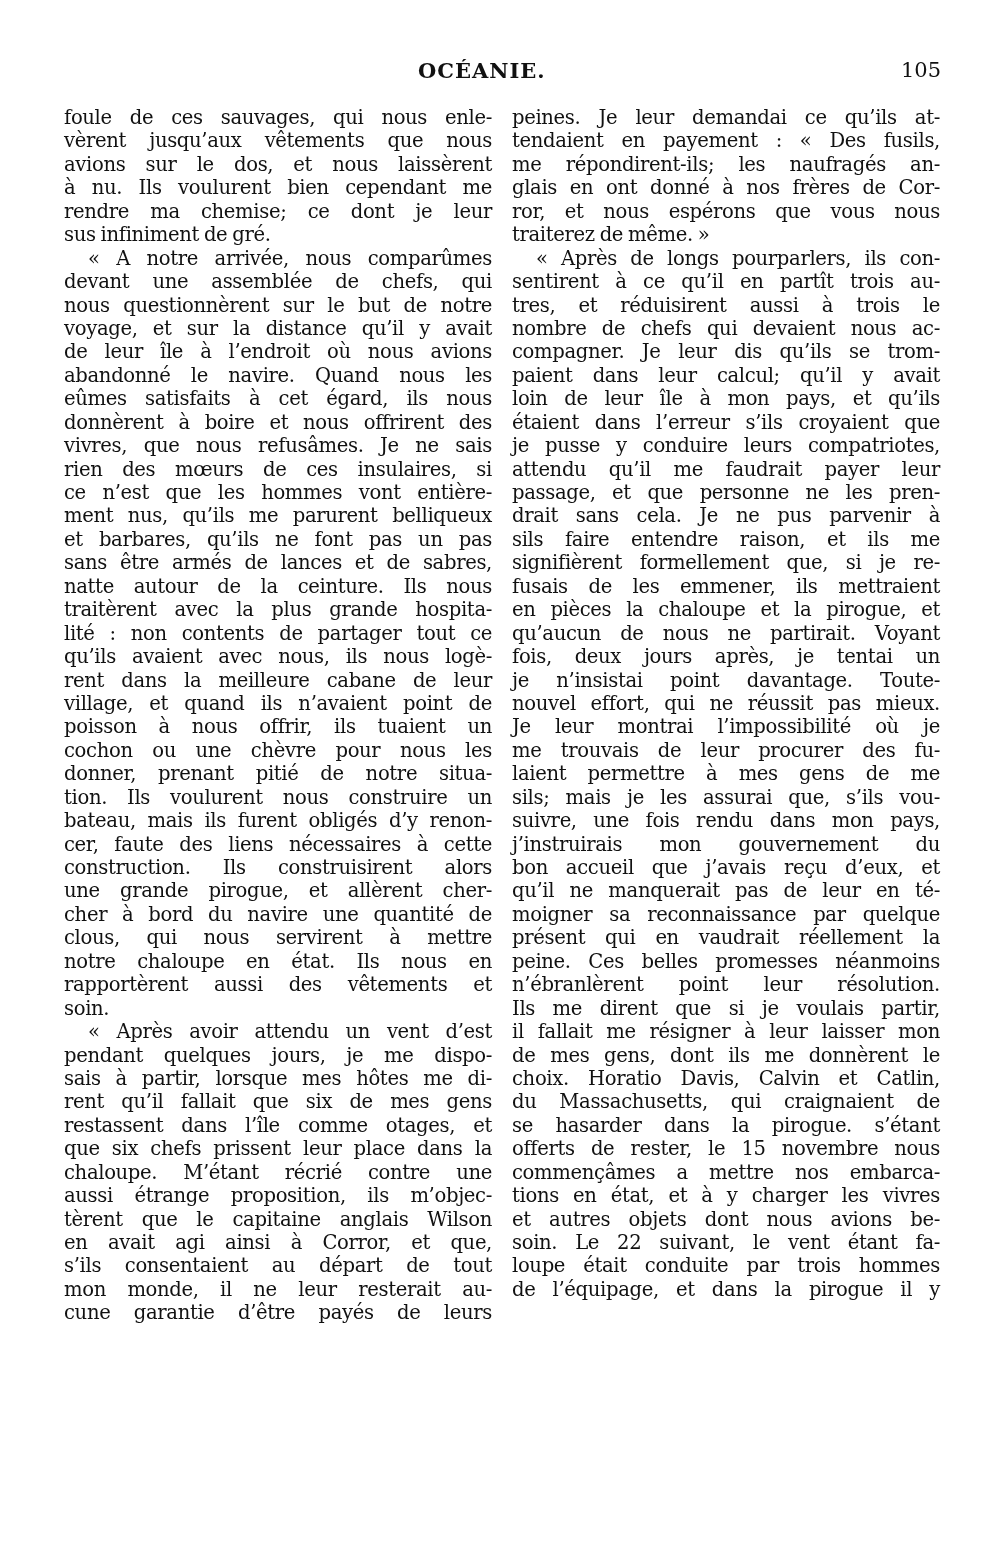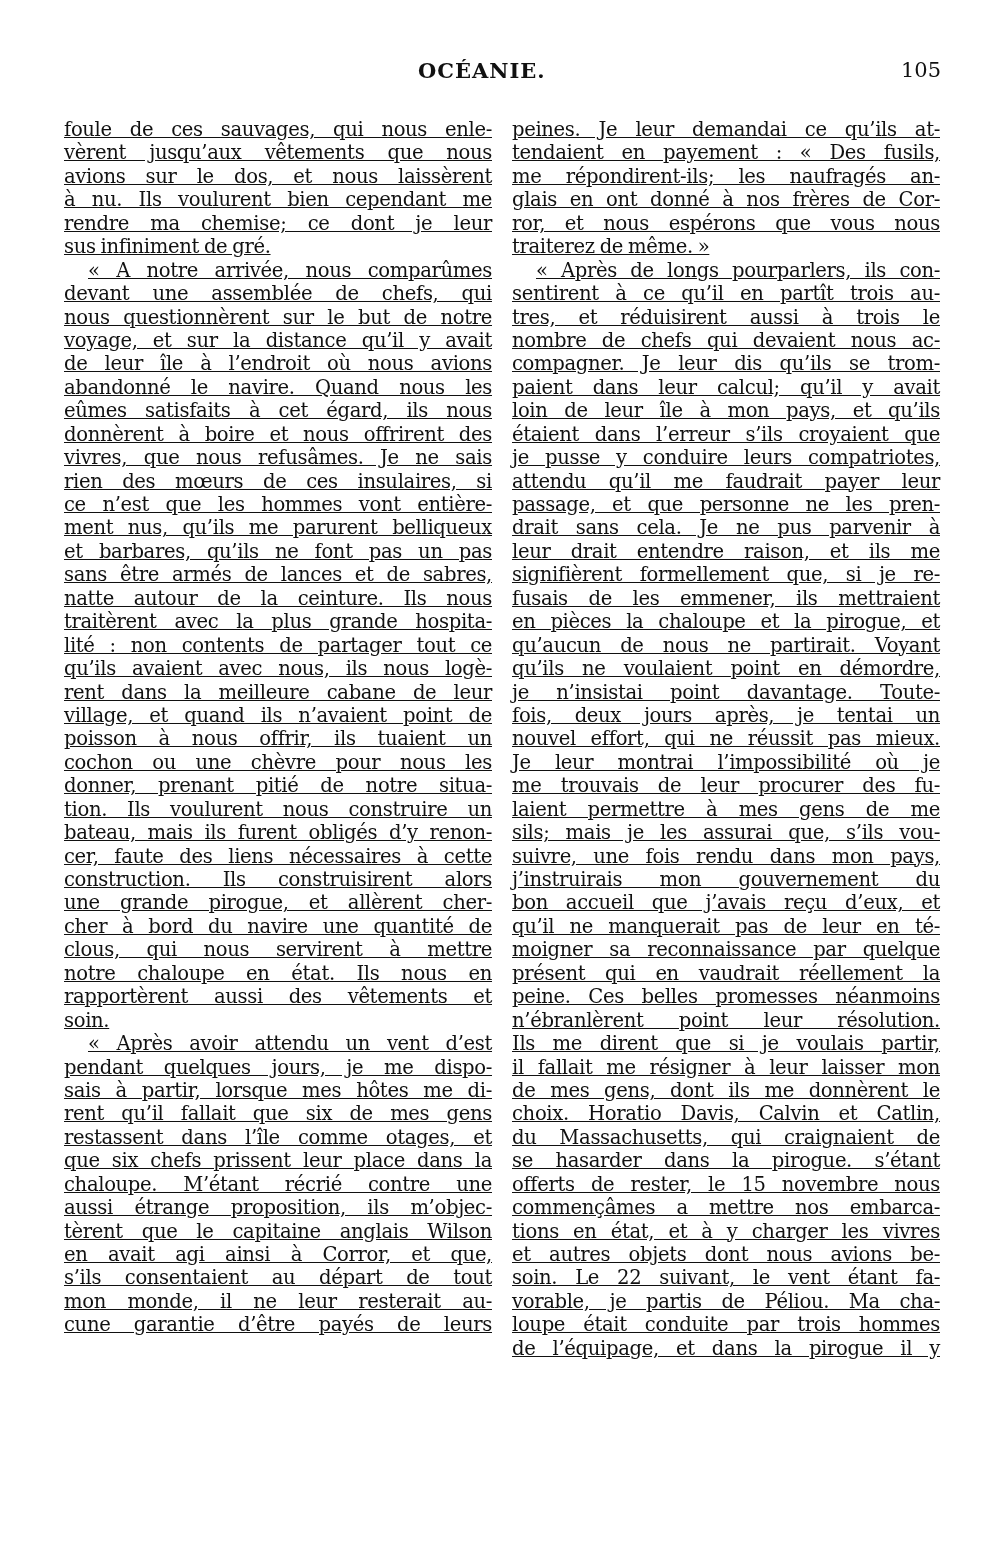--- a/index.html
+++ b/index.html
@@ -1,20 +1,20 @@
 <!DOCTYPE html>
 <html><head>
 <meta charset="utf-8">
 <style>
   html, body { margin:0; padding:0; background:#ffffff; }
   body { width:1000px; height:1567px; position:relative; overflow:hidden; font-family:"DejaVu Serif", serif; color:#111; }
   .header { position:absolute; top:58px; left:0; width:940px; height:30px; }
   .running-title { position:absolute; left:418px; top:0; font-size:21px; font-weight:bold; letter-spacing:1px; }
   .page-number { position:absolute; left:901px; top:0; font-size:21px; font-weight:normal; }
-  .col { position:absolute; top:118px; width:428px;text-decoration:underline; }
+  .col { position:absolute; top:106px; width:428px; }
   .col.left { left:64px; }
   .col.right { left:512px; }
   .line { display:block; height:23.45px; line-height:23.45px; font-size:19.6px; white-space:nowrap; text-align:justify; text-align-last:justify; letter-spacing:-0.35px; word-spacing:-1px; }
   .line.last { text-align-last:left; }
   .line.indent { padding-left:24px; }
 </style>
 </head>
 <body>
 
 <div class="header">
@@ -88,28 +88,27 @@
     <span class="line">tres, et réduisirent aussi à trois le</span>
     <span class="line">nombre de chefs qui devaient nous ac-</span>
     <span class="line">compagner. Je leur dis qu’ils se trom-</span>
     <span class="line">paient dans leur calcul; qu’il y avait</span>
     <span class="line">loin de leur île à mon pays, et qu’ils</span>
     <span class="line">étaient dans l’erreur s’ils croyaient que</span>
     <span class="line">je pusse y conduire leurs compatriotes,</span>
     <span class="line">attendu qu’il me faudrait payer leur</span>
     <span class="line">passage, et que personne ne les pren-</span>
     <span class="line">drait sans cela. Je ne pus parvenir à</span>
-    <span class="line">leur drait entendre raison, et ils me</span>
+    <span class="line">sils faire entendre raison, et ils me</span>
     <span class="line">signifièrent formellement que, si je re-</span>
     <span class="line">fusais de les emmener, ils mettraient</span>
     <span class="line">en pièces la chaloupe et la pirogue, et</span>
     <span class="line">qu’aucun de nous ne partirait. Voyant</span>
-    <span class="line">qu’ils ne voulaient point en démordre,</span>
+    <span class="line">fois, deux jours après, je tentai un</span>
     <span class="line">je n’insistai point davantage. Toute-</span>
-    <span class="line">fois, deux jours après, je tentai un</span>
     <span class="line">nouvel effort, qui ne réussit pas mieux.</span>
     <span class="line">Je leur montrai l’impossibilité où je</span>
     <span class="line">me trouvais de leur procurer des fu-</span>
     <span class="line">laient permettre à mes gens de me</span>
     <span class="line">sils; mais je les assurai que, s’ils vou-</span>
     <span class="line">suivre, une fois rendu dans mon pays,</span>
     <span class="line">j’instruirais mon gouvernement du</span>
     <span class="line">bon accueil que j’avais reçu d’eux, et</span>
     <span class="line">qu’il ne manquerait pas de leur en té-</span>
     <span class="line">moigner sa reconnaissance par quelque</span>
@@ -120,16 +119,15 @@
     <span class="line">il fallait me résigner à leur laisser mon</span>
     <span class="line">de mes gens, dont ils me donnèrent le</span>
     <span class="line">choix. Horatio Davis, Calvin et Catlin,</span>
     <span class="line">du Massachusetts, qui craignaient de</span>
     <span class="line">se hasarder dans la pirogue. s’étant</span>
     <span class="line">offerts de rester, le 15 novembre nous</span>
     <span class="line">commençâmes a mettre nos embarca-</span>
     <span class="line">tions en état, et à y charger les vivres</span>
     <span class="line">et autres objets dont nous avions be-</span>
     <span class="line">soin. Le 22 suivant, le vent étant fa-</span>
-    <span class="line">vorable, je partis de Péliou. Ma cha-</span>
     <span class="line">loupe était conduite par trois hommes</span>
     <span class="line">de l’équipage, et dans la pirogue il y</span>
   </div>
 
 </body></html>

